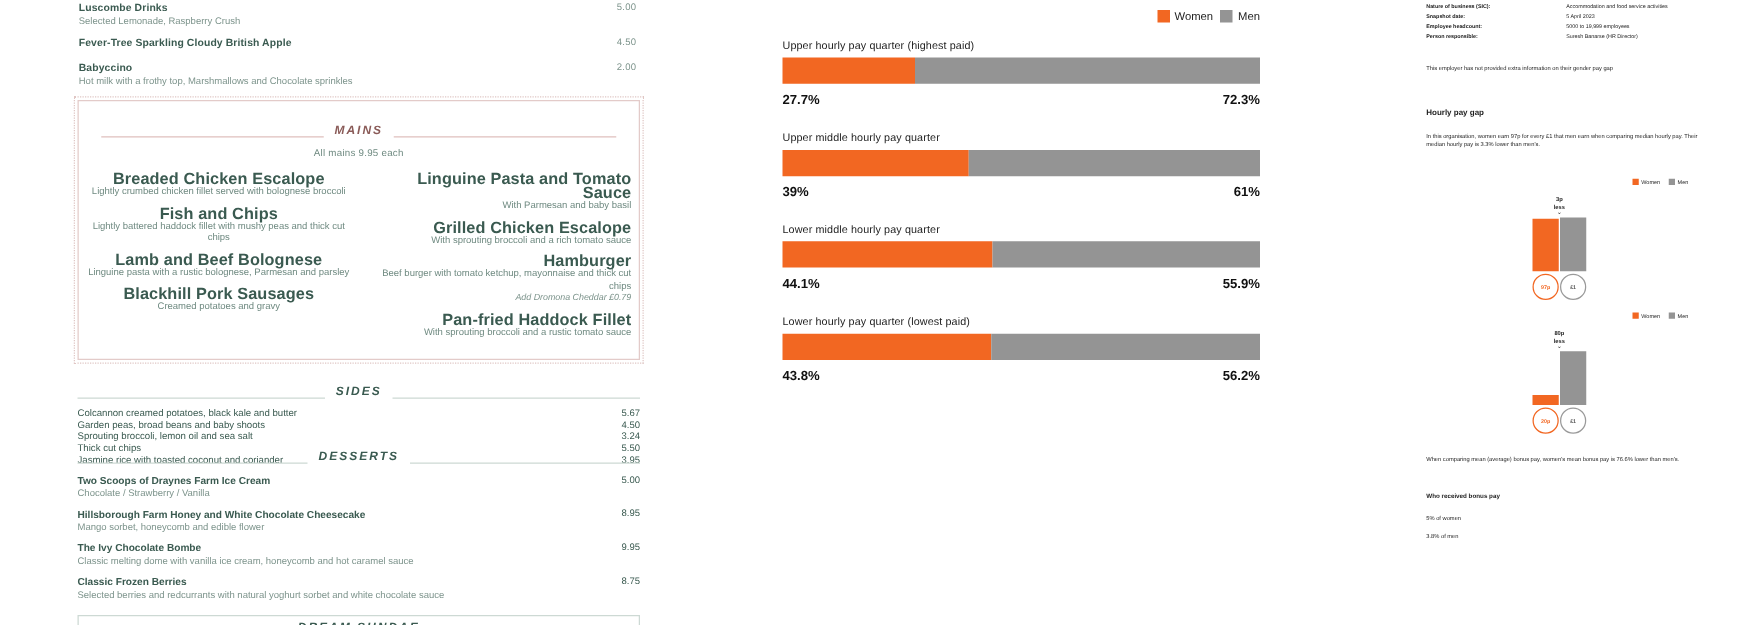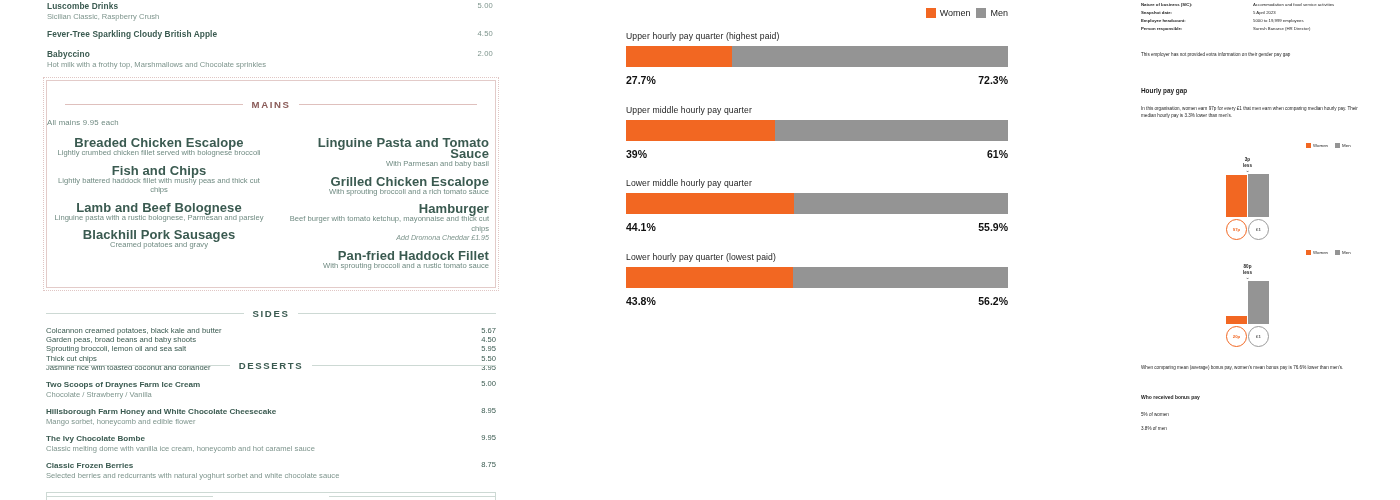--- a/index.html
+++ b/index.html
@@ -7,21 +7,21 @@
   body {
     width:1400px; height:500px;
     background:#ffffff;
     font-family:"Liberation Sans", sans-serif;
     overflow:hidden;
     position:relative;
   }
 
   
   #menu-pane {
-    position:absolute; left:0; top:0; width:540px; height:500px;
+    position:absolute; left:16px; top:0; width:540px; height:500px;
     background:#ffffff;
     color:#3d5b51;
     overflow:hidden;
   }
 
   .drink-row {
     position:relative;
     padding:0 55px 0 47px;
   }
   .drink-name {
@@ -38,33 +38,34 @@
 
   
   #mains-box {
     position:absolute; left:46px; top:80px; width:450px; height:208px;
     border:1px solid #e3cbc9;
     outline:1px dotted #e0c6c4;
     outline-offset:2px;
     background:#fff;
   }
   .rule-head {
-    display:flex; align-items:center; justify-content:center;
+    display:flex; align-items:flex-end; justify-content:center;
     gap:9px;
+    font-style:italic;
   }
   .rule-head .line { flex:1; height:1px; }
   .rule-head .ttl {
     font-size:9.6px; font-weight:bold; letter-spacing:1.6px;
   }
   #mains-box .rule-head { margin:18px 18px 0 18px; }
   #mains-box .rule-head .line { background:#dfc0bd; }
   #mains-box .rule-head .ttl { color:#8a5b58; }
 
   #mains-sub {
-    text-align:left; font-size:7.8px; color:#6f8a81;
+    text-align:center; font-size:7.8px; color:#6f8a81;
     margin-top:8px; letter-spacing:.2px;
   }
   #mains-cols {
     display:flex; margin-top:10px;
   }
   #mains-cols .col { width:50%; padding:0 6px; }
   #mains-cols .col.left  { text-align:center; }
   #mains-cols .col.right { text-align:right; }
   .dish { margin-bottom:7px; }
   .dish-name {
@@ -191,21 +192,21 @@
   #who-men   { position:absolute; left:11px; top:426px; font-size:4.6px; }
 </style>
 </head>
 <body>
 
 <div id="menu-pane">
 
   <div>
     <div class="drink-row" style="top:0;margin-top:1px;">
       <div class="drink-name">Luscombe Drinks</div>
-      <div class="drink-desc">Sicilian Classic, Raspberry Crush</div>
+      <div class="drink-desc">Selected Lemonade, Raspberry Crush</div>
       <div class="drink-price">5.00</div>
     </div>
     <div class="drink-row" style="margin-top:7px;">
       <div class="drink-name">Fever-Tree Sparkling Cloudy British Apple</div>
       <div class="drink-price">4.50</div>
     </div>
     <div class="drink-row" style="margin-top:9px;">
       <div class="drink-name">Babyccino</div>
       <div class="drink-desc">Hot milk with a frothy top, Marshmallows and Chocolate sprinkles</div>
       <div class="drink-price">2.00</div>
@@ -244,21 +245,21 @@
           <div class="dish-name">Linguine Pasta and Tomato Sauce</div>
           <div class="dish-desc">With Parmesan and baby basil</div>
         </div>
         <div class="dish">
           <div class="dish-name">Grilled Chicken Escalope</div>
           <div class="dish-desc">With sprouting broccoli and a rich tomato sauce</div>
         </div>
         <div class="dish">
           <div class="dish-name">Hamburger</div>
           <div class="dish-desc">Beef burger with tomato ketchup, mayonnaise and thick cut chips</div>
-          <div class="dish-add">Add Dromona Cheddar £1.95</div>
+          <div class="dish-add">Add Dromona Cheddar £0.79</div>
         </div>
         <div class="dish">
           <div class="dish-name">Pan-fried Haddock Fillet</div>
           <div class="dish-desc">With sprouting broccoli and a rustic tomato sauce</div>
         </div>
       </div>
     </div>
   </div>
 
   <div id="sides-sec">
@@ -271,21 +272,21 @@
       <div class="side-row">
         <span>Colcannon creamed potatoes, black kale and butter</span>
         <span class="side-price">5.67</span>
       </div>
       <div class="side-row">
         <span>Garden peas, broad beans and baby shoots</span>
         <span class="side-price">4.50</span>
       </div>
       <div class="side-row">
         <span>Sprouting broccoli, lemon oil and sea salt</span>
-        <span class="side-price">5.95</span>
+        <span class="side-price">3.24</span>
       </div>
       <div class="side-row">
         <span>Thick cut chips</span>
         <span class="side-price">5.50</span>
       </div>
       <div class="side-row">
         <span>Jasmine rice with toasted coconut and coriander</span>
         <span class="side-price">3.95</span>
       </div>
     </div>

